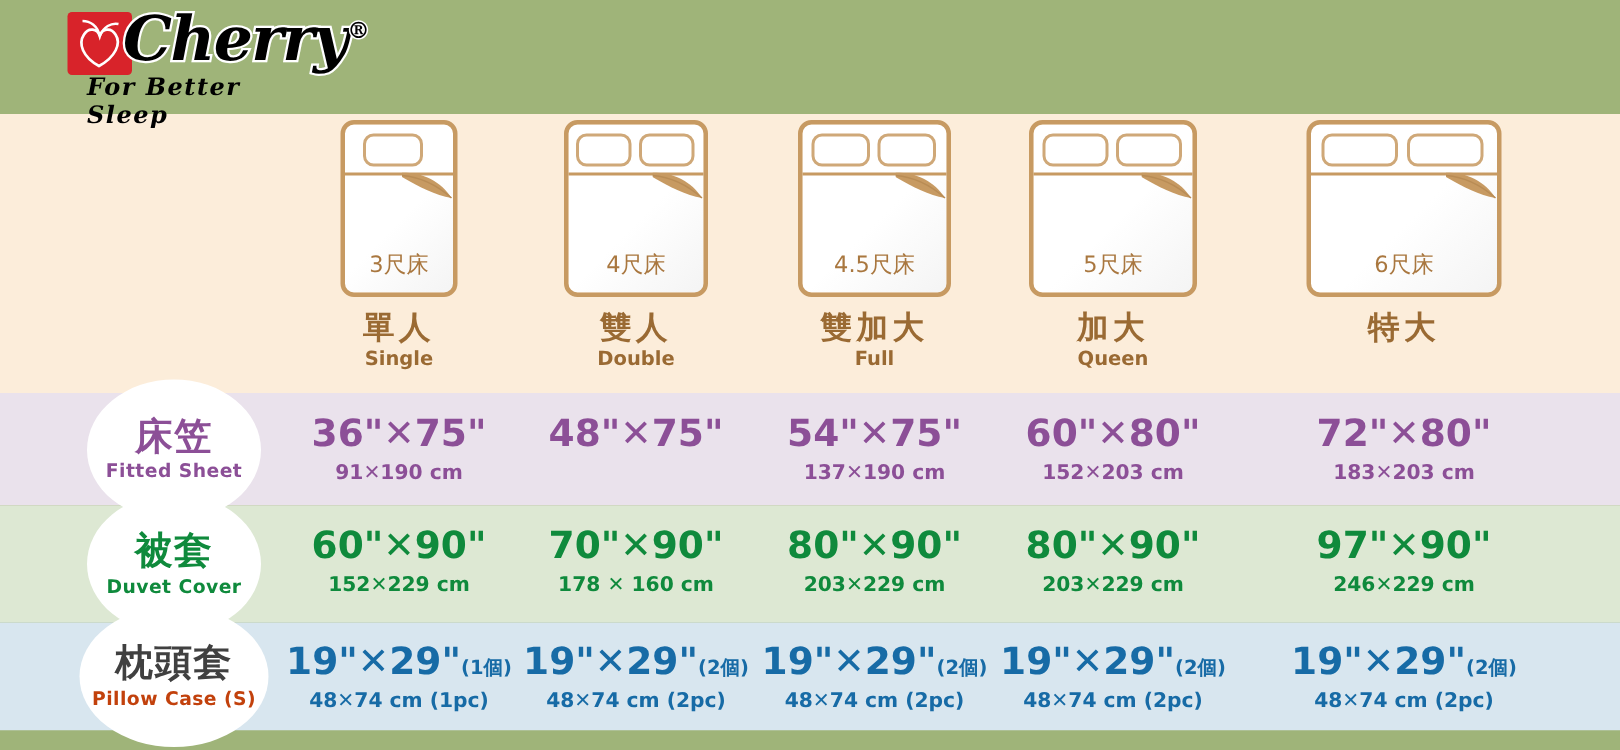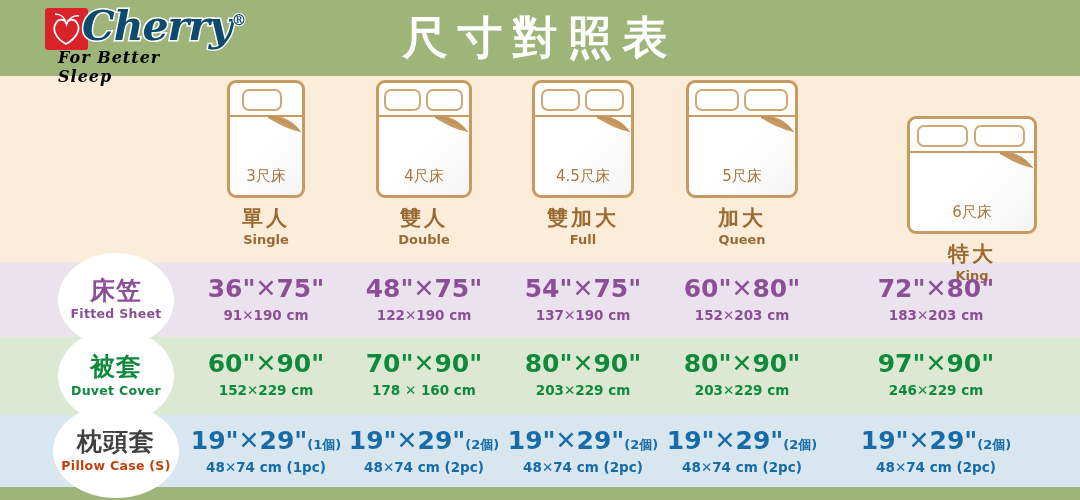--- a/index.html
+++ b/index.html
@@ -23,21 +23,21 @@
   .logo-wrap{position:absolute;left:40px;top:4px;width:180px;height:68px;}
   .logo-mark{
     position:absolute;left:5px;top:4px;width:43px;height:42px;
     background:#d8232a;border-radius:3px;
   }
   .logo-mark svg{position:absolute;left:0;top:0;}
   .logo-word{
     position:absolute;left:42px;top:-2px;
     font-family:"DejaVu Serif",serif;
     font-style:italic;font-weight:bold;font-size:41px;
-    color:#0c4a6e;letter-spacing:-1px;
+    color:#000000;letter-spacing:-1px;
     -webkit-text-stroke:3px #ffffff;paint-order:stroke fill;
   }
   .logo-word .reg{font-size:15px;vertical-align:super;-webkit-text-stroke:2px #ffffff;}
   .logo-tag{
     position:absolute;left:18px;top:44px;
     font-family:"DejaVu Serif",serif;
     font-style:italic;font-weight:bold;font-size:16px;
     color:#000000;letter-spacing:1px;
   }
   .title{
@@ -127,21 +127,20 @@
       <svg width="43" height="42" viewBox="0 0 43 42">
         <path d="M21 36 C10 30 7 21 11 15 C14 10 20 11 21.5 16 C23 11 29 10 32 15 C36 21 32 30 21 36 Z" fill="#d8232a" stroke="#ffffff" stroke-width="1.8"></path>
         <path d="M21.5 16 C20 9 15 6 10 6" fill="none" stroke="#ffffff" stroke-width="1.6"></path>
         <path d="M21.5 16 C24 10 29 7 34 8" fill="none" stroke="#ffffff" stroke-width="1.6"></path>
       </svg>
     </div>
     <div class="logo-word"><span>Cherry</span><span class="reg">®</span></div>
     <div class="logo-tag">For Better Sleep</div>
   </div>
 
-  <div class="title">尺寸對照表</div>
 
   <div id="beds-host">
       <div class="bedcol" style="left: 176px;">
         <div class="bedbox">
           <div class="bed" style="width: 78px;">
             <div class="headline"></div>
             <div class="pillow" style="left: 16%; width: 56%;"></div>
             <div class="fold"><svg width="34" height="22" viewBox="0 0 34 22">
                 <path d="M0 0 C14 0 26 6 33 17 C22 15 12 10 0 3 Z" fill="#c79a62"></path>
                 <path d="M0 2 C13 3 24 9 33 17" fill="none" stroke="#b98c55" stroke-width="1"></path>
@@ -193,50 +192,48 @@
             <div class="fold"><svg width="34" height="22" viewBox="0 0 34 22">
                 <path d="M0 0 C14 0 26 6 33 17 C22 15 12 10 0 3 Z" fill="#c79a62"></path>
                 <path d="M0 2 C13 3 24 9 33 17" fill="none" stroke="#b98c55" stroke-width="1"></path>
               </svg></div>
             <div class="bedlabel">5尺床</div>
           </div>
         </div>
         <div class="cn-name">加大</div>
         <div class="en-name">Queen</div>
       </div>
-      <div class="bedcol" style="left: 882px; margin-top: 36px;">
+      <div class="bedcol" style="left: 846px;">
         <div class="bedbox">
           <div class="bed" style="width: 130px;">
             <div class="headline"></div>
             <div class="pillow" style="left: 6%; width: 41%;"></div>
             <div class="pillow" style="left: 52%; width: 41%;"></div>
             <div class="fold"><svg width="34" height="22" viewBox="0 0 34 22">
                 <path d="M0 0 C14 0 26 6 33 17 C22 15 12 10 0 3 Z" fill="#c79a62"></path>
                 <path d="M0 2 C13 3 24 9 33 17" fill="none" stroke="#b98c55" stroke-width="1"></path>
               </svg></div>
             <div class="bedlabel">6尺床</div>
           </div>
         </div>
         <div class="cn-name">特大</div>
-        <div class="en-name">King</div>
       </div>
     </div>
 
   <div id="rows-host">
       <div class="rowlabel" style="top: 252.5px;">
         <div class="cn" style="color: rgb(140, 79, 151);">床笠</div>
         <div class="en" style="color: rgb(140, 79, 151);">Fitted Sheet</div>
       </div>
       <div class="cell" style="left: 171px; top: 274px;">
         <div class="big c-purple">36"✕75"</div>
         <div class="small c-purple">91✕190 cm</div>
       </div>
       <div class="cell" style="left: 329px; top: 274px;">
         <div class="big c-purple">48"✕75"</div>
-        <div class="small c-purple">122✕190 cm</div>
       </div>
       <div class="cell" style="left: 488px; top: 274px;">
         <div class="big c-purple">54"✕75"</div>
         <div class="small c-purple">137✕190 cm</div>
       </div>
       <div class="cell" style="left: 647px; top: 274px;">
         <div class="big c-purple">60"✕80"</div>
         <div class="small c-purple">152✕203 cm</div>
       </div>
       <div class="cell" style="left: 841px; top: 274px;">

